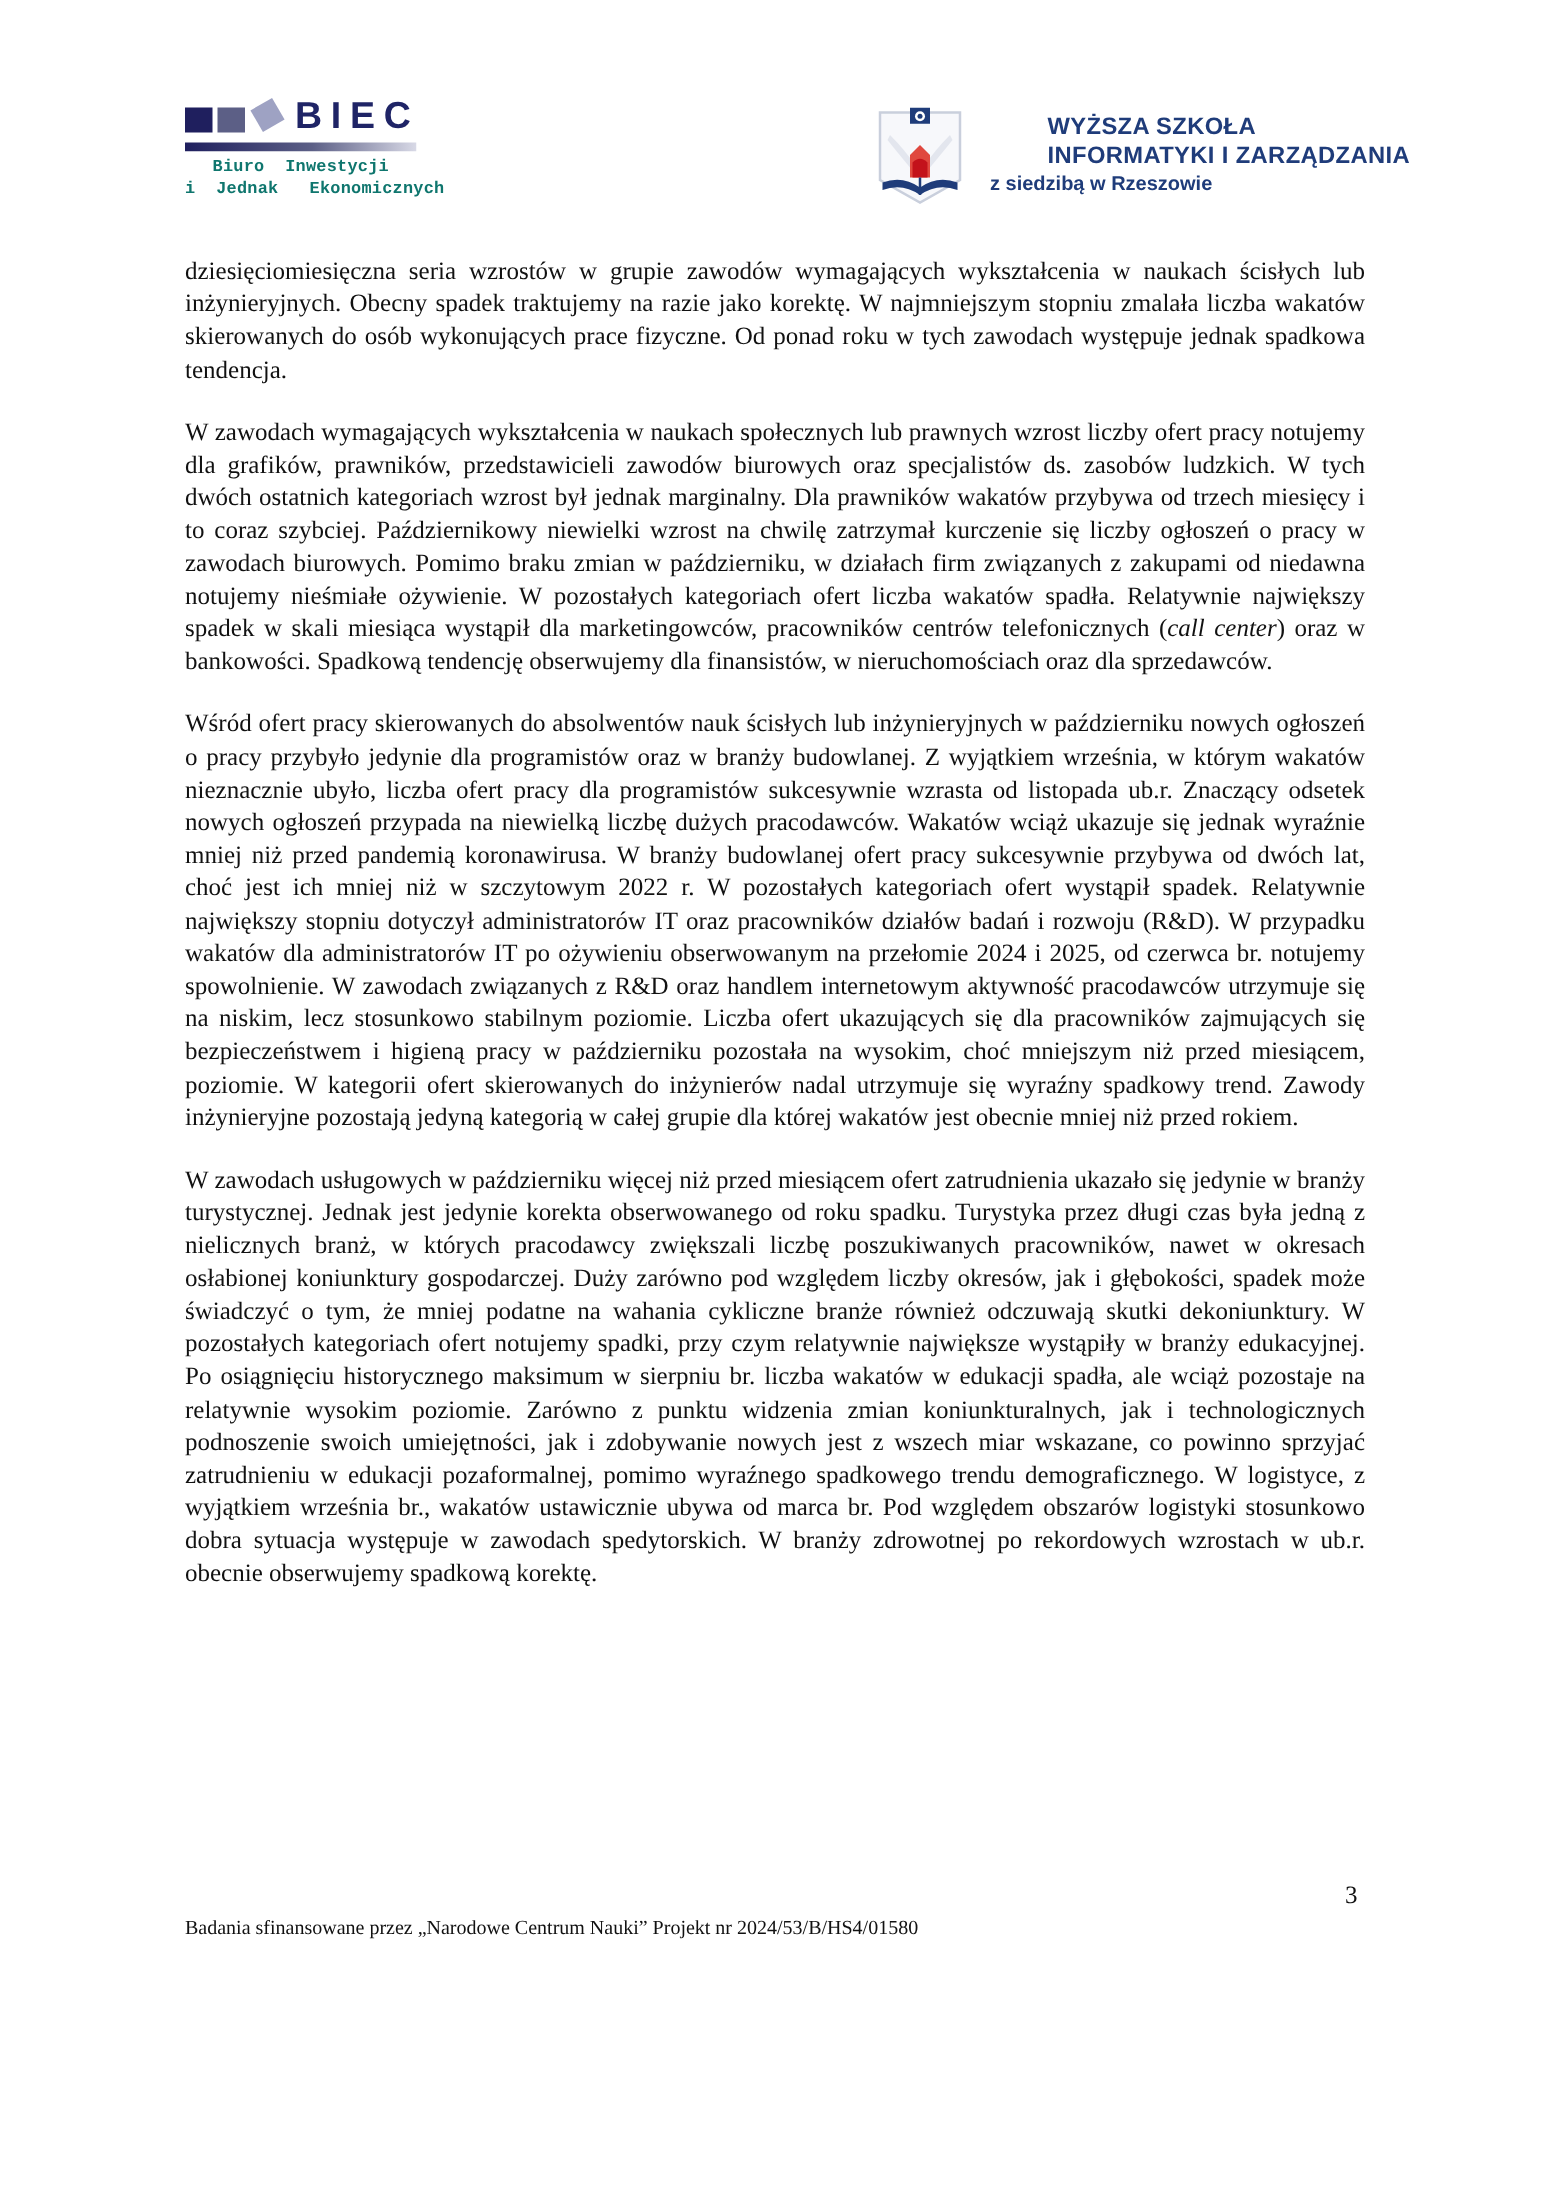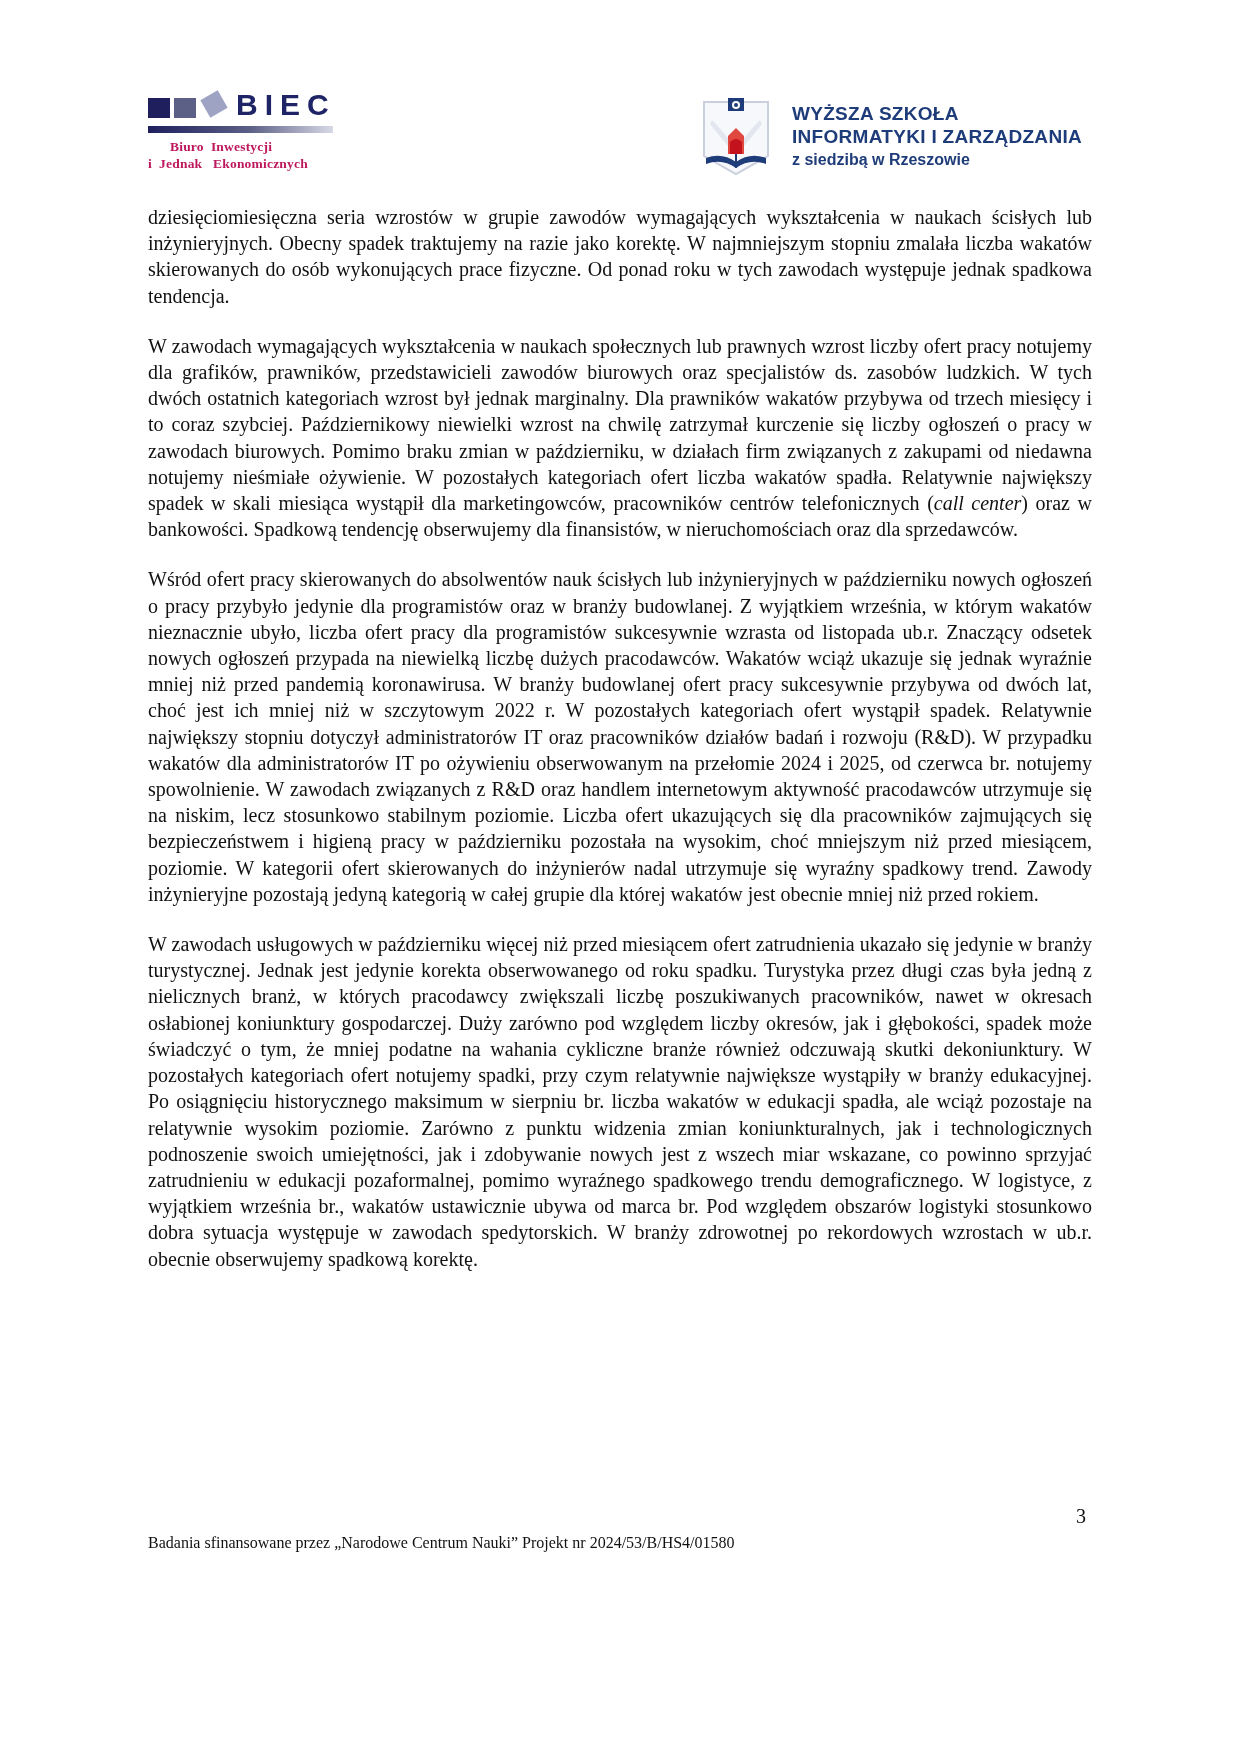--- a/index.html
+++ b/index.html
@@ -11,21 +11,21 @@
       width: 1241px;
       height: 1755px;
       position: relative;
       overflow: hidden;
       font-family: "Liberation Serif", "DejaVu Serif", serif;
       color: #111111;
     }
     
     .header {
       position: absolute;
-      left: 0; top: 16px;
+      left: 0; top: 4px;
       width: 1148px;
       height: 180px;
     }
     .biec-logo {
       position: absolute;
       left: 148px;
       top: 72px;
       width: 190px;
       height: 90px;
     }
@@ -63,24 +63,24 @@
     .biec-bar {
       position: absolute;
       left: 0;
       top: 38px;
       width: 185px;
       height: 7px;
       background: linear-gradient(to right, #1f1f5e 0%, #5c5f86 55%, #d8d9e6 100%);
     }
     .biec-sub1, .biec-sub2 {
       position: absolute;
-      font-family: Liberation Serif, serif;
+      font-family: Liberation Mono, monospace;
       font-weight: bold;
       font-size: 13.5px;
-      color: #be185d;
+      color: #0f766e;
       white-space: pre;
       letter-spacing: 0.2px;
     }
     .biec-sub1 { left: 22px; top: 51px; }
     .biec-sub2 { left: 0px; top: 68px; }
 
     .wsiz-logo {
       position: absolute;
       left: 700px;
       top: 82px;
@@ -99,20 +99,21 @@
       top: 4px;
       font-family: "Liberation Sans", "DejaVu Sans", sans-serif;
       color: #1f3c7a;
     }
     .wsiz-l1, .wsiz-l2 {
       font-weight: bold;
       font-size: 19px;
       line-height: 23px;
       letter-spacing: 0.3px;
       white-space: nowrap;
+      margin-left: 46px;
     }
     .wsiz-l3 {
       font-size: 16px;
       line-height: 23px;
       white-space: nowrap;
       font-weight: bold;
     }
 
     
     .content {

